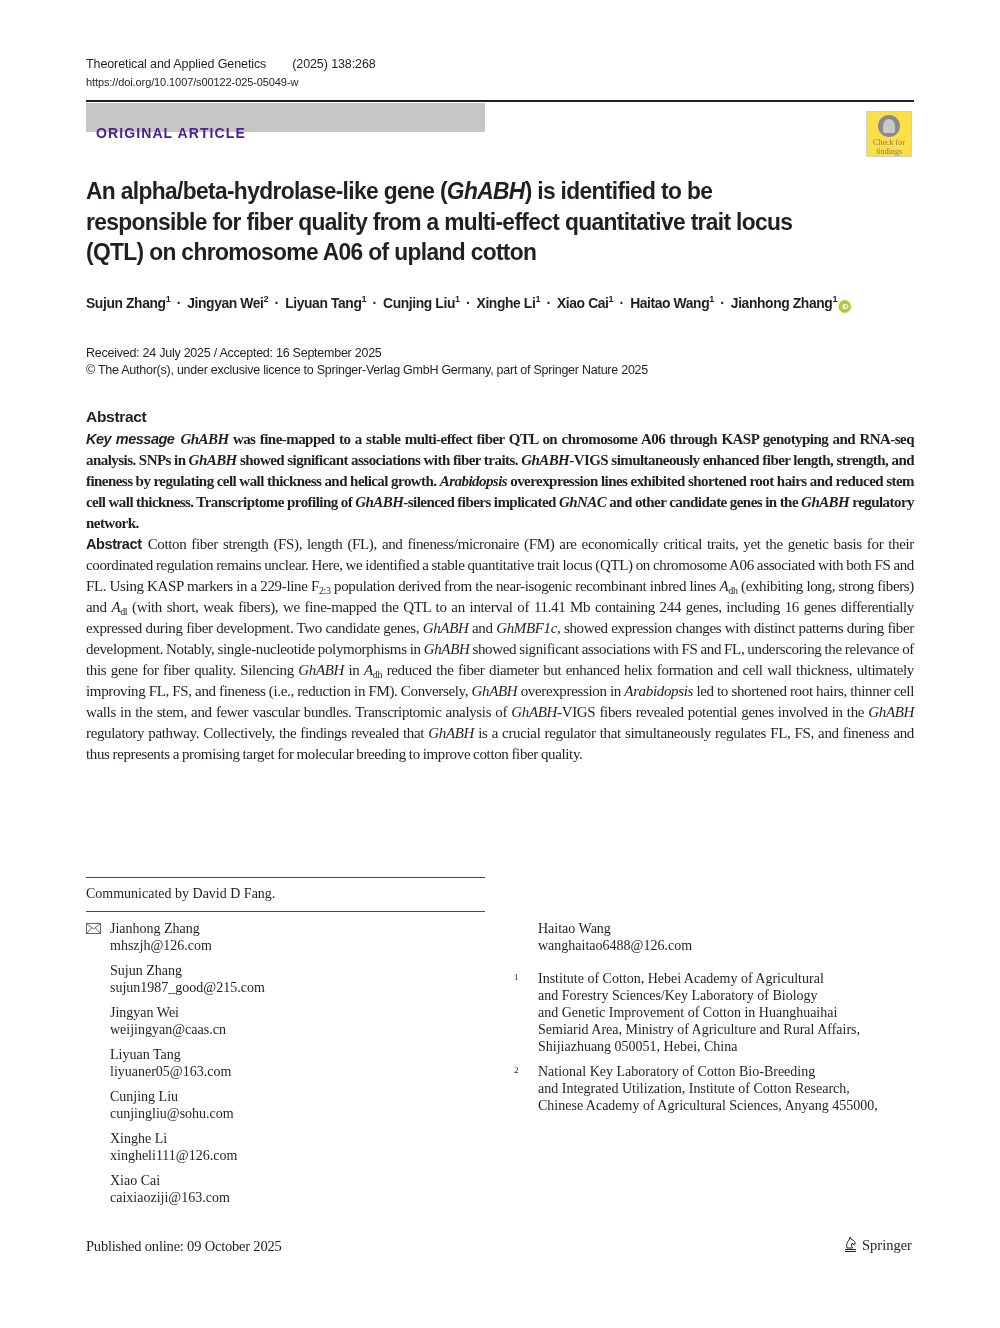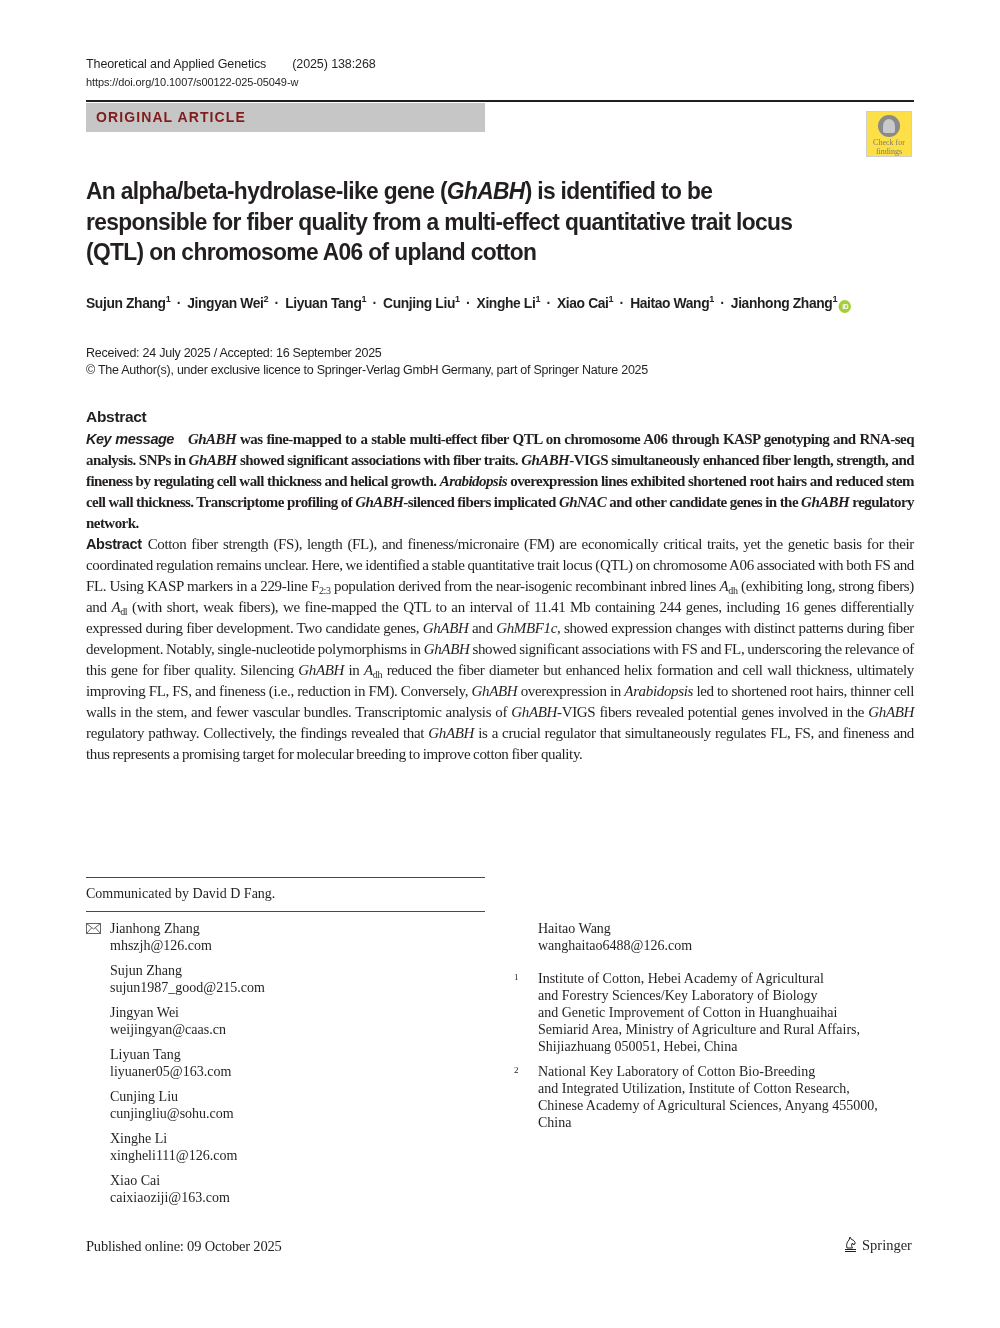--- a/index.html
+++ b/index.html
@@ -7,21 +7,21 @@
   .sans { font-family: "Liberation Sans", "DejaVu Sans", sans-serif; }
   .serif { font-family: "Liberation Serif", "DejaVu Serif", serif; }
   .abs { position: absolute; }
 
   #journal-line { left: 86px; top: 55px; font-size: 12.5px; line-height: 19px; letter-spacing: -0.1px; }
   #journal-line .vol { margin-left: 26px; }
   #doi-line { left: 86px; top: 73px; font-size: 11px; line-height: 19px; letter-spacing: -0.1px; }
 
   #top-rule { left: 86px; top: 100px; width: 828px; height: 2px; background: #231f20; }
   #article-type-banner { left: 86px; top: 103px; width: 399px; height: 29px; background: #c6c6c6; }
-  #article-type-banner span { position: absolute; left: 10px; top: 6px; font-size: 14px; font-weight: bold; letter-spacing: 1.1px; color: #7f1d1d; }
+  #article-type-banner span { position: absolute; left: 10px; top: 22px; font-size: 14px; font-weight: bold; letter-spacing: 1.1px; color: #4c1d95; }
 
   #check-updates { left: 866px; top: 111px; width: 46px; height: 46px; border: 1px solid #cfcfcf; background: #fde047; box-sizing: border-box; font-family: Liberation Serif, serif; }
   #check-updates .ring { position: absolute; left: 11px; top: 3px; width: 22px; height: 22px; border-radius: 50%; background: #8a8a8a; }
   #check-updates .ring::after { content: ""; position: absolute; left: 5px; top: 4px; width: 12px; height: 14px; background: #c9c9c9; border-radius: 50% 50% 2px 2px; }
   #check-updates .lbl { position: absolute; left: 0; width: 44px; text-align: center; font-size: 8px; line-height: 9px; color: #7a7a7a; }
   #check-updates .l1 { top: 26px; }
   #check-updates .l2 { top: 35px; }
 
   #title { left: 86px; top: 176px; width: 800px; font-size: 24.5px; line-height: 30.5px; font-weight: bold; letter-spacing: -0.7px; transform: scaleX(0.93); transform-origin: left top; }
   #title i { font-style: italic; }
@@ -31,21 +31,21 @@
   #authors .sep { margin: 0 3px; }
   .orcid { display: inline-block; width: 13px; height: 13px; border-radius: 50%; background: #a6ce39; color: #fff; font-size: 7px; line-height: 13px; text-align: center; vertical-align: -1px; margin-left: 2px; font-weight: bold; }
 
   #dates { left: 86px; top: 344px; font-size: 12.5px; line-height: 18px; letter-spacing: -0.25px; }
   #copyright { left: 86px; top: 361px; font-size: 12.5px; line-height: 18px; letter-spacing: -0.25px; }
 
   #abstract-heading { left: 86px; top: 408px; font-size: 15.5px; font-weight: bold; letter-spacing: -0.3px; }
 
   .para { left: 86px; width: 828px; font-size: 15px; line-height: 21px; text-align: justify; text-align-last: left; letter-spacing: -0.35px; word-spacing: -0.5px; }
   #key-message { top: 429px; font-weight: bold; letter-spacing: -0.55px; }
-  #key-message .lead { font-family: "Liberation Sans", "DejaVu Sans", sans-serif; font-style: italic; font-weight: bold; font-size: 14.5px; letter-spacing: -0.5px; margin-right: 14px; }
+  #key-message .lead { font-family: "Liberation Sans", "DejaVu Sans", sans-serif; font-style: italic; font-weight: bold; font-size: 14.5px; letter-spacing: -0.5px; margin-right: 6px; }
   #key-message i { font-style: italic; }
   #abstract-body { top: 534px; }
   #abstract-body .lead { font-family: "Liberation Sans", "DejaVu Sans", sans-serif; font-weight: bold; font-size: 14.5px; letter-spacing: -0.4px; margin-right: 6px; }
   #abstract-body i { font-style: italic; }
   sub { font-size: 10px; line-height: 0; vertical-align: -3px; font-style: normal; }
 
   #rule-communicated-top { left: 86px; top: 877px; width: 399px; height: 1px; background: #4a4a4a; }
   #communicated { left: 86px; top: 884px; font-size: 14px; line-height: 19px; }
   #rule-communicated-bottom { left: 86px; top: 911px; width: 399px; height: 1px; background: #4a4a4a; }
 
@@ -146,21 +146,20 @@
       <div>and Forestry Sciences/Key Laboratory of Biology</div>
       <div>and Genetic Improvement of Cotton in Huanghuaihai</div>
       <div>Semiarid Area, Ministry of Agriculture and Rural Affairs,</div>
       <div>Shijiazhuang 050051, Hebei, China</div>
     </div>
     <div class="aff-num" style="top: 1065px;">2</div>
     <div class="aff" style="top: 1063px;">
       <div>National Key Laboratory of Cotton Bio-Breeding</div>
       <div>and Integrated Utilization, Institute of Cotton Research,</div>
       <div>Chinese Academy of Agricultural Sciences, Anyang 455000,</div>
-      <div>China</div>
     </div>
   </div>
 
 <div id="published" class="abs serif">Published online: 09 October 2025</div>
 <div id="springer" class="abs serif">
   <svg id="springer-logo" viewBox="0 0 15 17">
     <path d="M4 12 C3 9 4 6 6 4 L7 1 L8.5 3.5 C11 4 12.5 6 12 8 L10 8.5 L9.5 7 C8.5 8 8 10 9.5 12 Z" fill="none" stroke="#231f20" stroke-width="1"></path>
     <line x1="2" y1="13.5" x2="13" y2="13.5" stroke="#231f20" stroke-width="1"></line>
     <line x1="2" y1="15.5" x2="13" y2="15.5" stroke="#231f20" stroke-width="1"></line>
   </svg><span>Springer</span>

